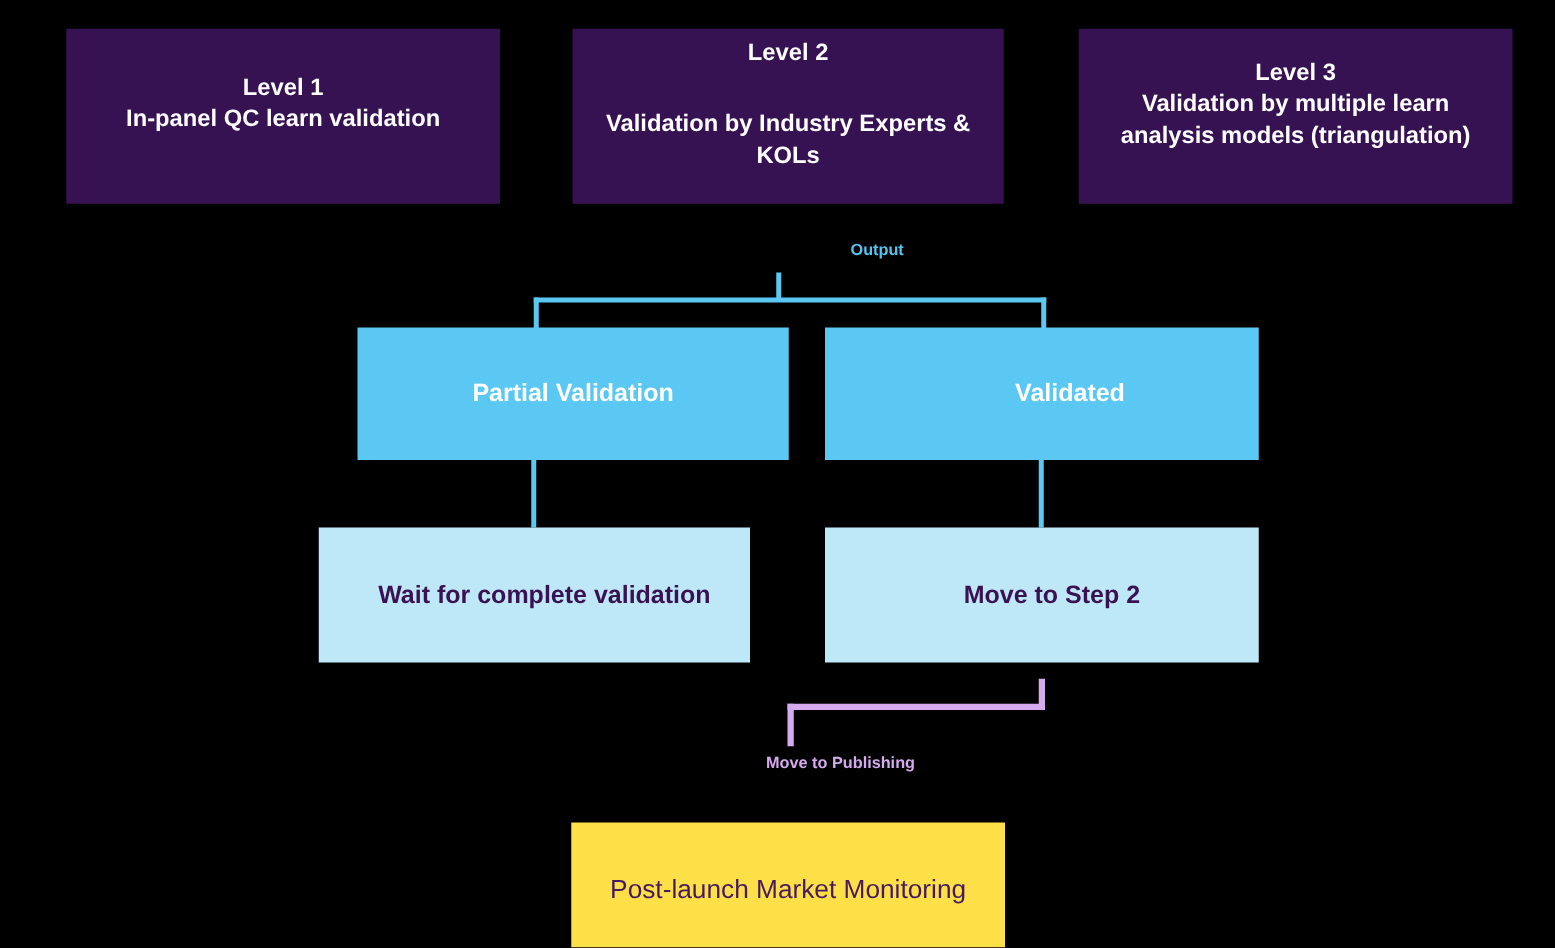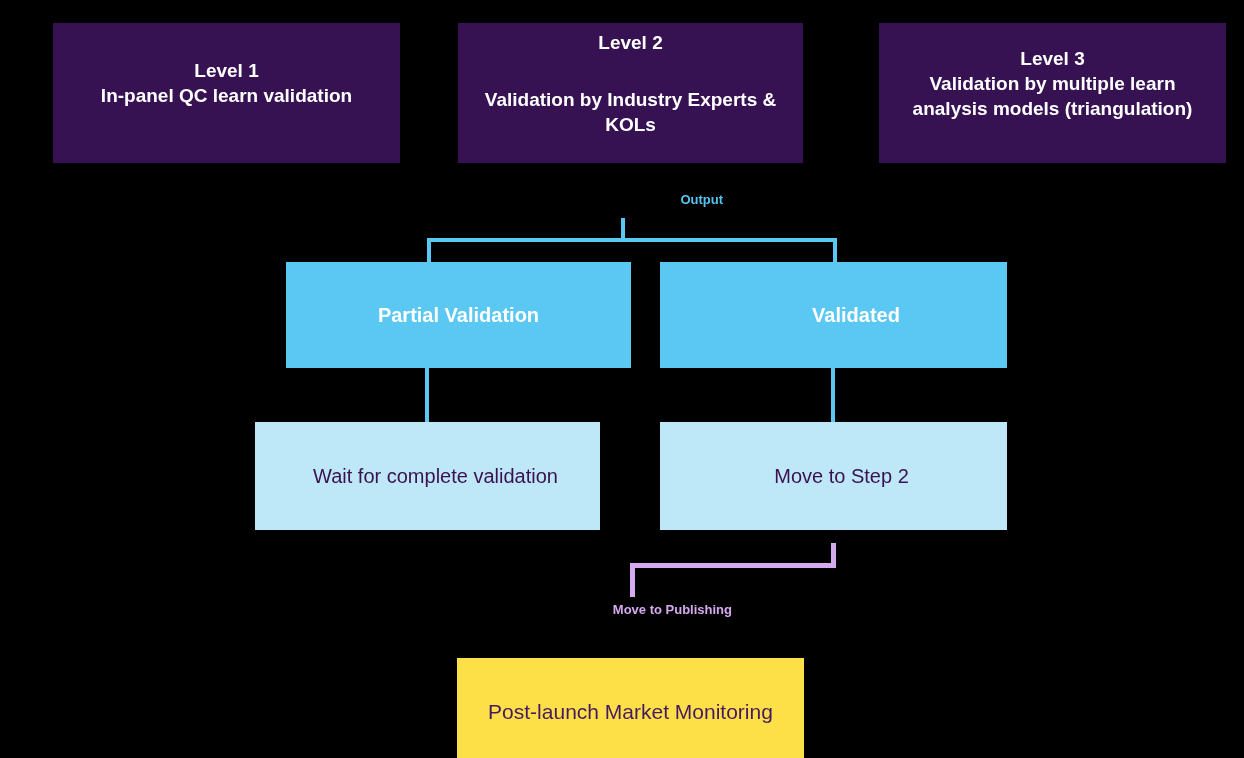--- a/index.html
+++ b/index.html
@@ -36,42 +36,42 @@
     font-weight: 700;
     line-height: 25px;
   }
   .level-box .box-desc {
     font-size: 19px;
     font-weight: 700;
     line-height: 25px;
   }
   #level1 { left: 53px;  width: 347px; }
   #level2 { left: 458px; width: 345px; gap: 32px; }
-  #level3 { left: 863px; width: 347px; margin-left: 16px; }
+  #level3 { left: 863px; width: 347px; }
 
   
   .outcome-box {
     top: 262px;
     height: 106px;
     background: #5bc8f3;
     color: #ffffff;
     font-size: 20px;
     font-weight: 700;
   }
   #outcome-partial   { left: 255px; width: 345px; margin-left: 31px; }
   #outcome-validated { left: 660px; width: 347px; padding-left: 45px; }
 
   
   .action-box {
     top: 422px;
     height: 108px;
     background: #bee7f8;
     color: #3a1252;
     font-size: 20px;
-    font-weight: 400;
+    font-weight: 700;
     padding-left: 16px;
   }
   #action-wait { left: 255px; width: 345px; }
   #action-move { left: 660px; width: 347px; }
 
   
   .final-box {
     left: 457px;
     top: 658px;
     width: 347px;

